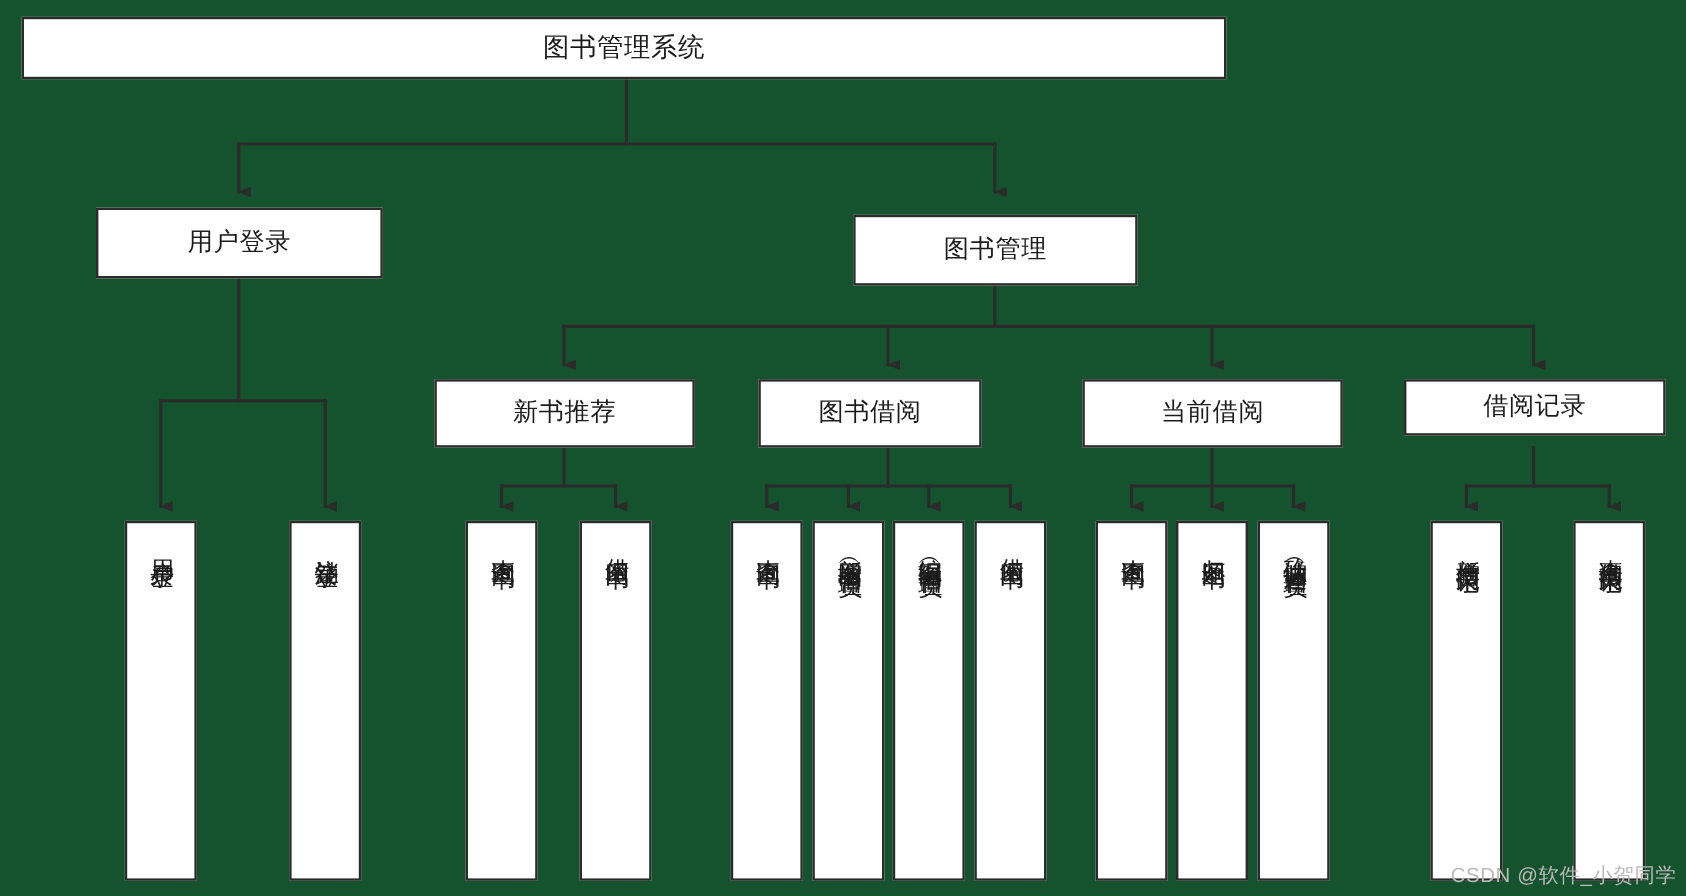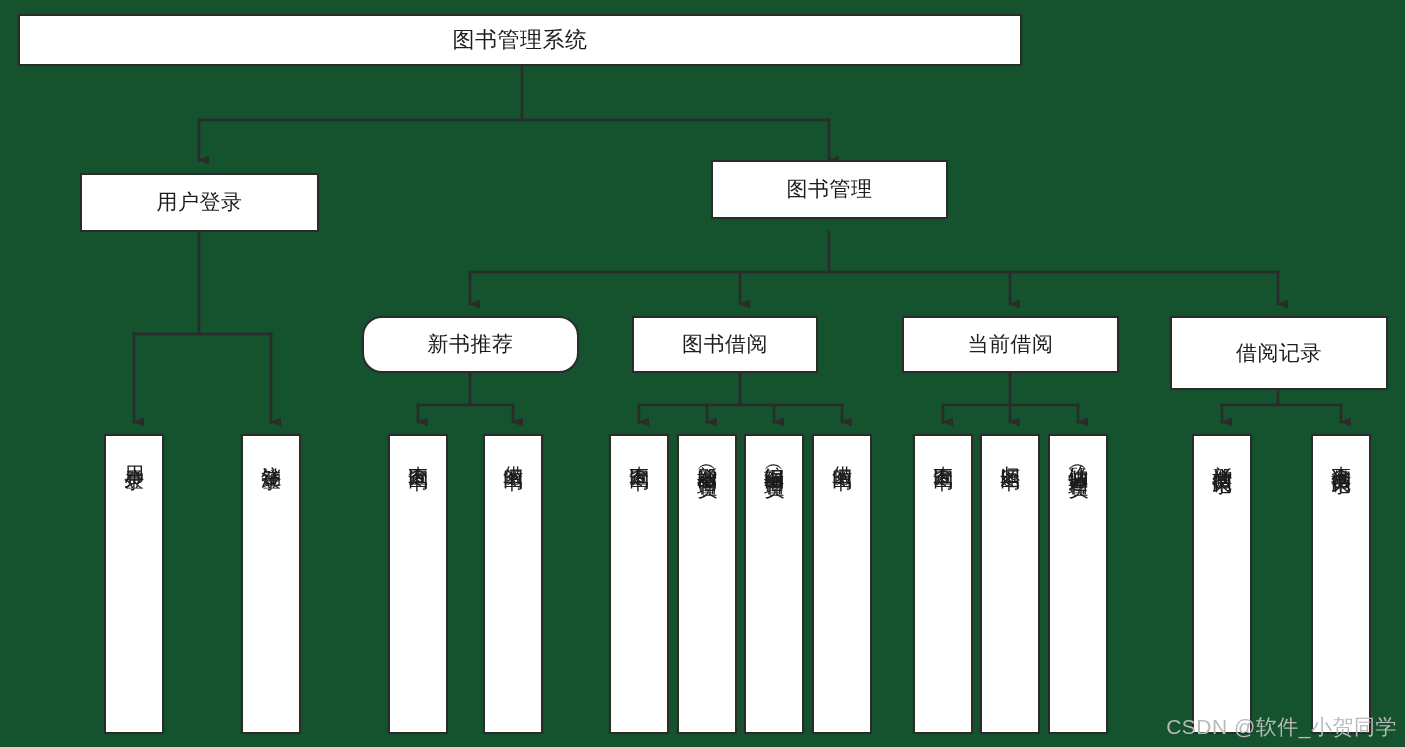--- a/index.html
+++ b/index.html
@@ -54,21 +54,21 @@
     writing-mode: vertical-rl;
     text-orientation: upright;
     line-height: 1.08;
     letter-spacing: 2px;
     white-space: nowrap;
   }
   .watermark {
     position: absolute;
     right: 8px;
     bottom: 6px;
-    font-size: 21px;
+    font-size: 17px;
     color: #b9b9b9;
     letter-spacing: 0.5px;
     white-space: nowrap;
   }
 </style>
 </head>
 <body>
 
 <div id="canvas">
 
@@ -122,34 +122,34 @@
     </g>
   </svg>
 
   <div class="node root" style="left:18px; top:14px; width:1004px; height:52px;">
     <span>图书管理系统</span>
   </div>
 
   <div class="node" style="left:80px; top:173px; width:239px; height:59px;">
     <span>用户登录</span>
   </div>
-  <div class="node" style="left:711px; top:160px; width:237px; height:59px;">
+  <div class="node" style="left:711px; top:179px; width:237px; height:59px;">
     <span>图书管理</span>
   </div>
 
-  <div class="node" style="left:362px; top:316px; width:217px; height:57px;border-radius:20px;">
+  <div class="node" style="left:362px; top:316px; width:217px; height:57px;">
     <span>新书推荐</span>
   </div>
   <div class="node" style="left:632px; top:316px; width:186px; height:57px;">
     <span>图书借阅</span>
   </div>
   <div class="node" style="left:902px; top:316px; width:217px; height:57px;">
     <span>当前借阅</span>
   </div>
-  <div class="node" style="left:1170px; top:316px; width:218px; height:74px;">
+  <div class="node" style="left:1170px; top:316px; width:218px; height:47px;">
     <span>借阅记录</span>
   </div>
 
   <div class="node leaf" style="left:104px; top:434px; width:60px; height:300px;">
     <span class="vtext">用户登录</span>
   </div>
   <div class="node leaf" style="left:241px; top:434px; width:60px; height:300px;">
     <span class="vtext">注销登录</span>
   </div>
 

